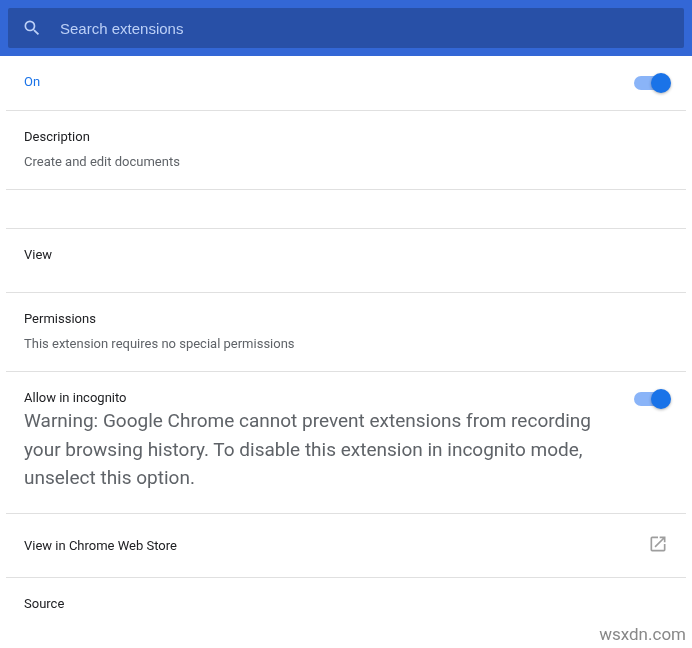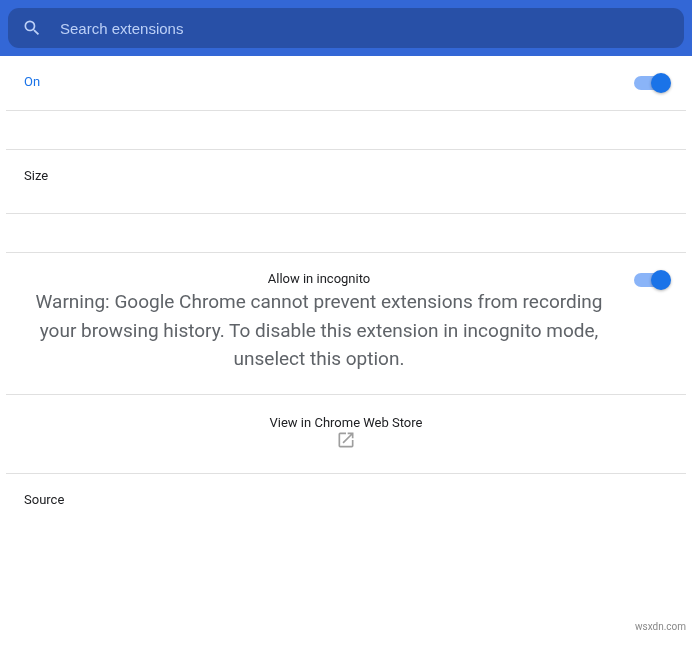--- a/index.html
+++ b/index.html
@@ -11,21 +11,21 @@
       overflow: hidden;
       font-size: 13px;
       color: #333;
     }
     .top-bar {
       background: #3367d6;
       padding: 8px;
     }
     .search-box {
       background: #2850a7;
-      border-radius: 11px;
+      border-radius: 2px;
       height: 40px;
       display: flex;
       align-items: center;
       padding: 0 14px;
     }
     .search-icon svg { display: block; }
     .search-input {
       background: transparent;
       border: none;
       outline: none;
@@ -51,21 +51,21 @@
     }
     .value {
       font-size: 13px;
       color: #5f6368;
     }
     .row {
       display: flex;
       align-items: flex-start;
       justify-content: space-between;
     }
-    .row .text { flex: 1; padding-right: 20px; text-align: center; }
+    .row .text { flex: 1; padding-right: 20px; }
     .on-label {
       color: #1a73e8;
       font-size: 13px;
     }
     .toggle {
       position: relative;
       width: 34px;
       height: 14px;
       background: #8ab4f8;
       border-radius: 7px;
@@ -84,35 +84,34 @@
       border-radius: 50%;
       box-shadow: 0 1px 3px rgba(0,0,0,0.3);
     }
     .link-row {
       display: flex;
       align-items: center;
       justify-content: space-between;
       padding: 20px 18px;
       border-bottom: 1px solid #e0e0e0;
       cursor: pointer;
-      flex-direction: column;
     }
     .link-row .label { margin-bottom: 0; }
     .open-icon { color: #9e9e9e; }
     .warning {
       color: #5f6368;
       font-size: 19px;
       line-height: 1.5;
       margin-top: 2px;
     }
     .watermark {
       position: absolute;
       right: 6px;
-      bottom: 16px;
-      font-size: 10px;
+      bottom: 4px;
+      font-size: 17px;
       color: #888;
     }
   </style>
 </head>
 <body>
 
 <div class="top-bar">
   <div class="search-box">
     <span class="search-icon">
       <svg width="20" height="20" viewBox="0 0 24 24" fill="#bcd0f7">
@@ -123,29 +122,35 @@
   </div>
 </div>
 
 <div class="content">
 
   <div class="section row">
     <span class="on-label">On</span>
     <div class="toggle"></div>
   </div>
 
+  <div class="section">
+    <div class="label">Description</div>
+    <div class="value">Create and edit documents</div>
+  </div>
 
   <div class="section">
   </div>
 
   <div class="section">
-    <div class="label">Size</div>
+    <div class="label">View</div>
   </div>
 
   <div class="section">
+    <div class="label">Permissions</div>
+    <div class="value">This extension requires no special permissions</div>
   </div>
 
   <div class="section row">
     <div class="text">
       <div class="label" style="margin-bottom:2px">Allow in incognito</div>
       <div class="warning">Warning: Google Chrome cannot prevent extensions from recording your browsing history. To disable this extension in incognito mode, unselect this option.</div>
     </div>
     <div class="toggle"></div>
   </div>
 

